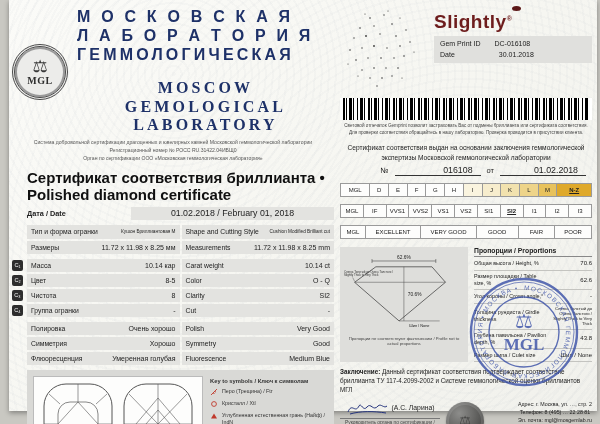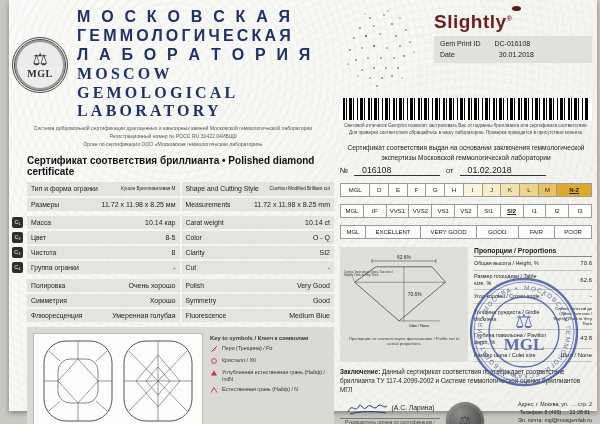--- a/index.html
+++ b/index.html
@@ -16,23 +16,23 @@
   .col-right{position:absolute;left:340px;top:6px;width:252px;}
 
   
   .hdr{display:flex;align-items:center;justify-content:center;gap:9px;margin-top:4px;}
   .logo{width:50px;height:50px;border-radius:50%;background:#ececea;flex:none;
         border:3px double #4a4a4a;display:flex;flex-direction:column;align-items:center;justify-content:center;
         box-shadow:inset 0 0 0 2px #9a9a9a;}
   .logo .sc{font-size:17px;line-height:1;color:#3a3a3a;}
   .logo .mgl{font-family:"Liberation Serif",serif;font-weight:bold;font-size:10px;color:#2e2e2e;letter-spacing:.5px;}
   .orgname div{font-size:16px;font-weight:bold;letter-spacing:3.2px;color:#1e3168;line-height:1.18;}
-  .orgsub{font-family:"Liberation Serif",serif;font-size:6px;font-weight:bold;letter-spacing:1.4px;color:#3d3d3d;margin-top:0;}
+  .orgsub{font-family:"Liberation Serif",serif;font-size:6px;font-weight:bold;letter-spacing:1.4px;color:#3d3d3d;margin-top:14px;text-align:center;}
   .fine{margin-top:4px;text-align:center;font-size:5.1px;color:#555;line-height:1.55;}
-  .doctitle{margin:6px 0 4px 15px;font-size:10px;font-weight:bold;color:#101010;}
+  .doctitle{margin:6px 0 4px 15px;font-size:15px;font-weight:bold;color:#101010;}
 
   
   .lrow{display:flex;align-items:center;margin:0 0 2px 15px;}
   .lrow .ltxt{flex:none;width:104px;font-size:7.3px;font-weight:bold;}
   .lrow .lband{flex:1;height:13px;background:#e3e3e0;display:flex;align-items:center;font-size:8.8px;padding:0 7px;}
   .lband.center{justify-content:center;}
 
   .trow{display:flex;gap:2px;margin:0 0 2px 0;}
   .gut{width:13px;flex:none;display:flex;align-items:center;}
   .badge{width:11px;height:11px;background:#2d2d2d;color:#fff;border-radius:2px;font-size:5.6px;
@@ -62,21 +62,21 @@
   .gp-logo sup{font-size:7px;}
   .gp-mark{width:9px;height:5px;background:#5b1717;border-radius:50%;margin:0 0 1px 78px;}
   .gp-band{margin-top:5px;background:#e0e0dd;padding:3px 6px;font-size:7px;line-height:1.5;}
   .gp-band .r{display:flex;}
   .gp-band .v{margin-left:14px;}
   .barcode{margin-top:6px;height:22px;background:#fff;
     background-image:repeating-linear-gradient(90deg,#000 0 2px,#fff 2px 3px,#000 3px 4px,#fff 4px 6px,#000 6px 9px,#fff 9px 10px,#000 10px 11px,#fff 11px 14px,#000 14px 15px,#fff 15px 17px,#000 17px 20px,#fff 20px 21px,#000 21px 22px,#fff 22px 25px);
     border-left:3px solid #fff;border-right:3px solid #fff;}
   .gp-note{margin-top:3px;font-size:4.6px;color:#444;text-align:center;line-height:1.45;}
   .issu{margin-top:7px;font-size:6.6px;text-align:center;line-height:1.4;color:#222;}
-  .numline{margin-top:3px;text-align:left;font-size:7.5px;}
+  .numline{margin-top:3px;text-align:right;font-size:7.5px;}
   .numline .u{display:inline-block;min-width:70px;border-bottom:1px solid #333;font-size:8.8px;margin:0 6px;padding:0 8px;}
 
   .scale{display:flex;margin-top:7px;}
   .scell{border:1px solid #9a9a9a;background:#fdfdfc;height:12px;display:flex;align-items:center;justify-content:center;
          font-size:6px;color:#222;margin-left:-1px;flex:1;}
   .scell:first-child{margin-left:0;}
   .t1{background:#faf4df;} .t2{background:#f7edcd;} .t3{background:#f2e2ae;} .t4{background:#eed489;} .t5{background:#e8c25c;}
   .gold{background:#dfa92a;font-weight:bold;text-decoration:underline;}
   .selu{font-weight:bold;text-decoration:underline;}
   .w16{flex:1.6;} .w19{flex:1.9;} .w07{flex:.7;} .wEx{flex:1.6;} .wG{flex:1.2;} .wF{flex:1.05;}
@@ -113,32 +113,36 @@
  <div class="paper"></div>
 
  <div class="col-left">
   <div class="hdr">
     <div class="logo">
       <span class="sc">⚖</span>
       <span class="mgl">MGL</span>
     </div>
     <div class="orgname">
       <div>М О С К О В С К А Я</div>
+      <div>Л А Б О Р А Т О Р И Я</div>
       <div>ГЕММОЛОГИЧЕСКАЯ</div>
-      <div>Л А Б О Р А Т О Р И Я</div>
       <div class="orgsub">MOSCOW GEMOLOGICAL LABORATORY</div>
     </div>
   </div>
   <div class="fine">
     <div>Система добровольной сертификации драгоценных и ювелирных камней Московской геммологической лаборатории</div>
     <div>Регистрационный номер № РОСС RU.31422.04ИБЩ0</div>
     <div>Орган по сертификации ООО «Московская геммологическая лаборатория»</div>
   </div>
   <div class="doctitle">Сертификат соответствия бриллианта • Polished diamond certificate</div>
 
+  <div class="lrow">
+    <span class="ltxt">Дата / Date</span>
+    <span class="lband center">01.02.2018 / February 01, 2018</span>
+  </div>
 
   <div style="margin-top:5px;">
     <div class="trow sp14">
       <div class="gut"></div>
       <div class="half">
             <span class="tl">Тип и форма огранки</span>
             <span class="tv tiny">Кушон Бриллиантовая М</span>
           </div>
       <div class="half">
             <span class="tl">Shape and Cutting Style</span>

